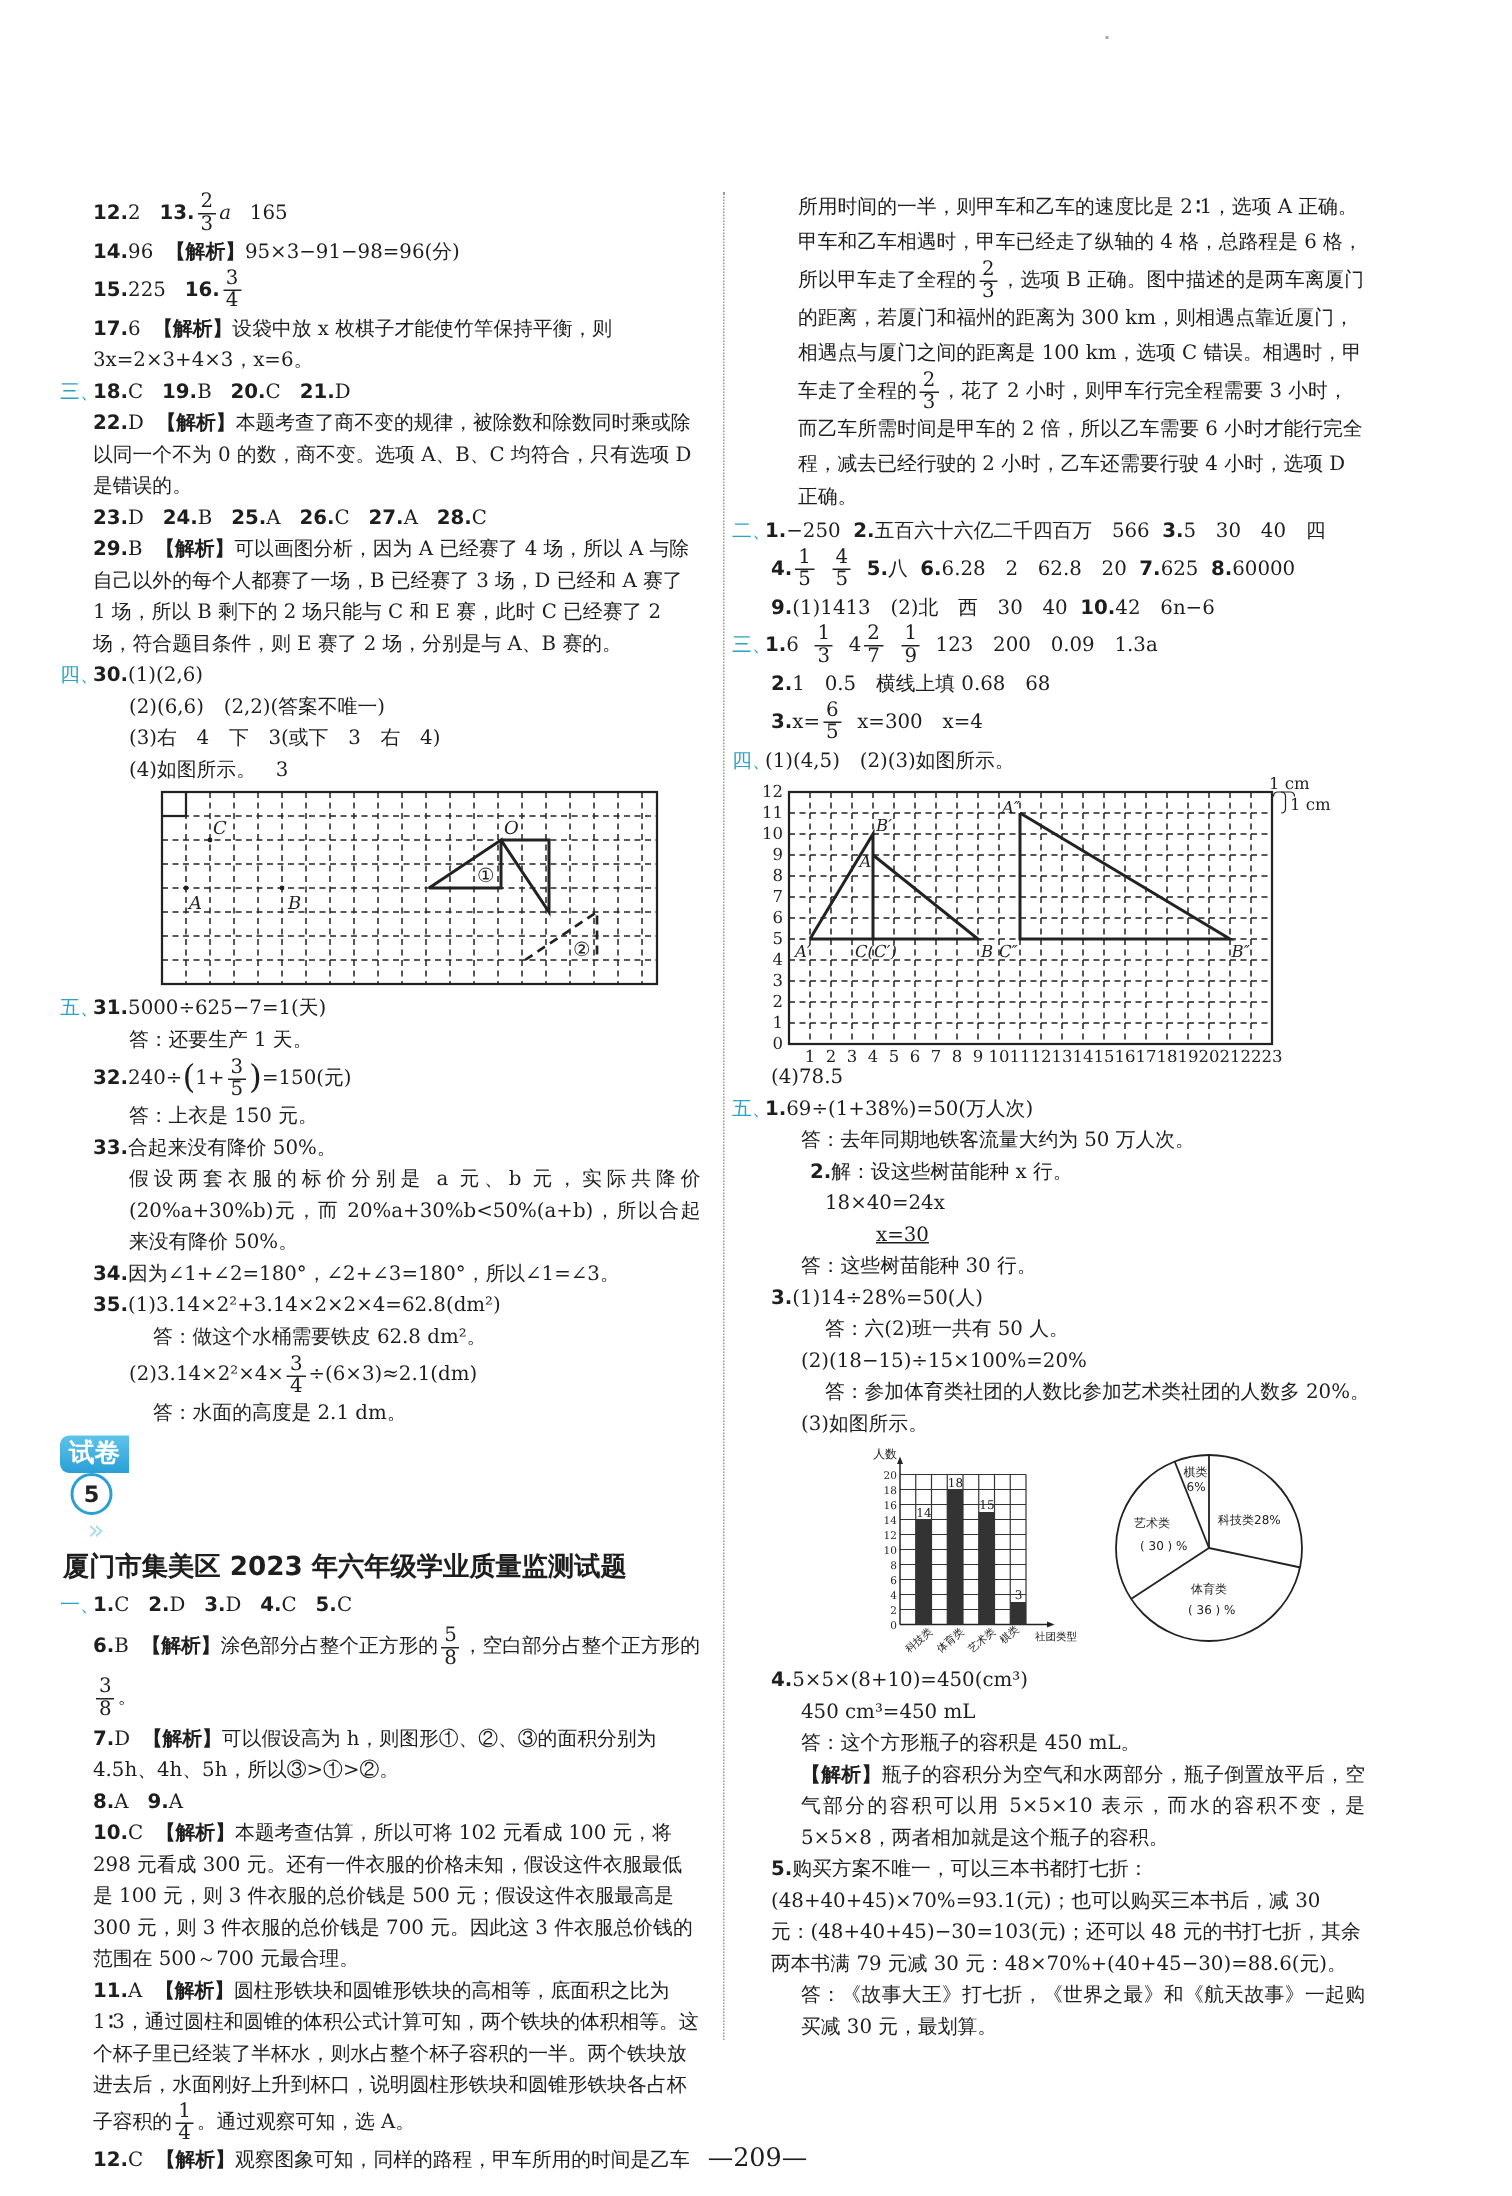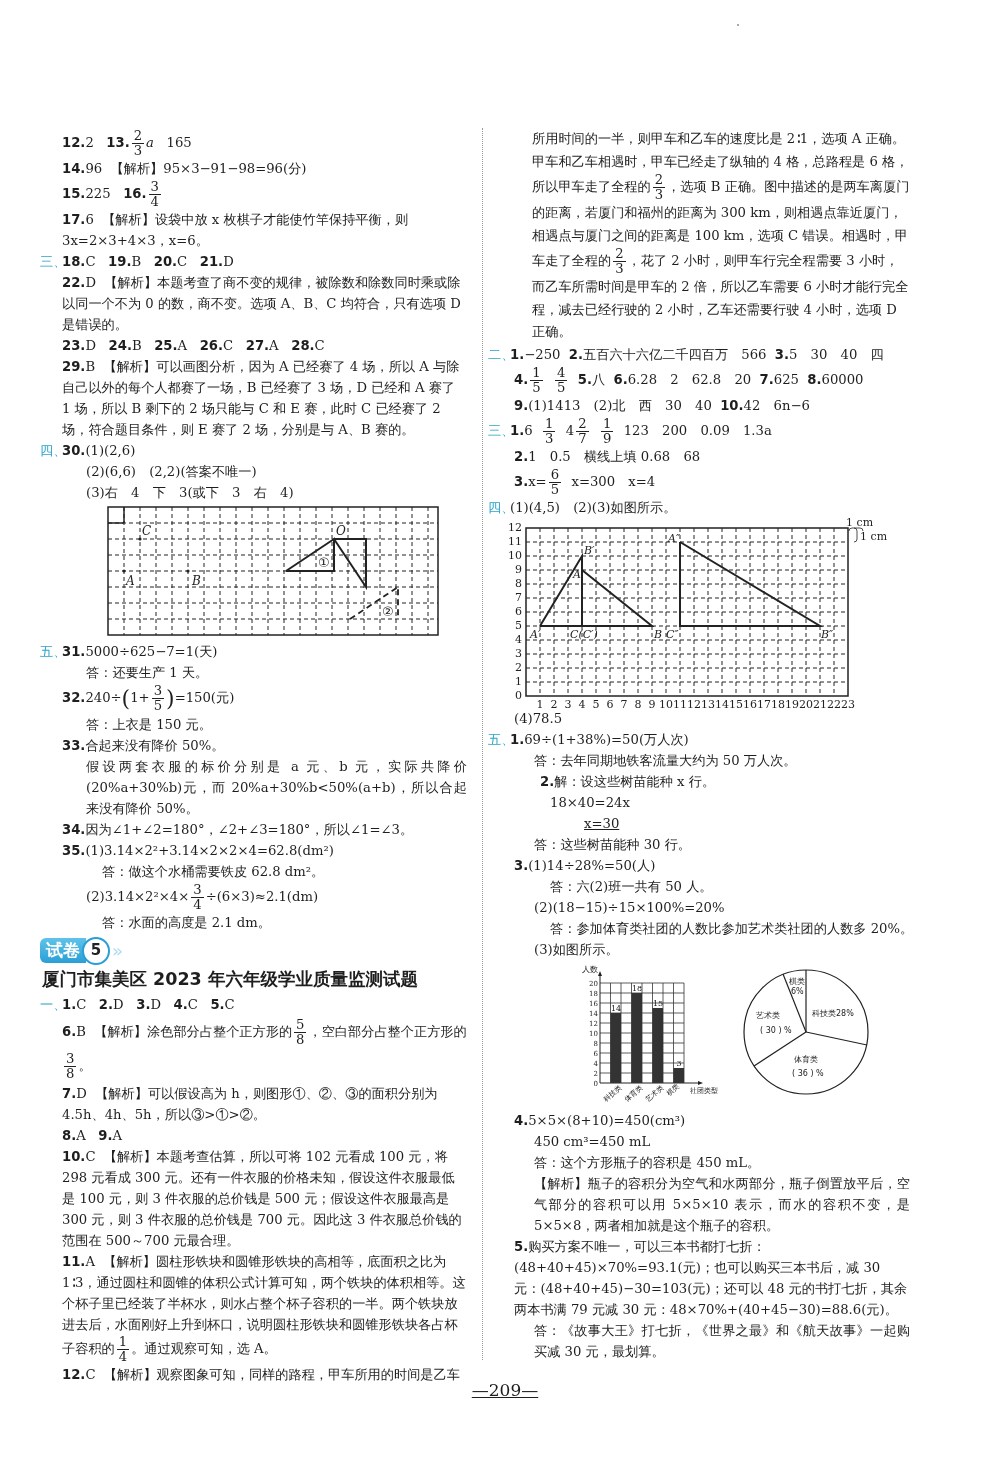--- a/index.html
+++ b/index.html
@@ -8,34 +8,34 @@
   .col{position:absolute;top:128px;font-size:13.2px;line-height:21px;}
   .col-left{left:62px;width:405px;}
   .col-right{left:510px;width:400px;}
   .divider{position:absolute;left:482px;top:128px;width:0;height:1232px;border-left:1.5px dotted #999;}
   .line{white-space:nowrap;}
   .indent1{padding-left:24px;}
   .indent2{padding-left:40px;}
   .hang{padding-left:24px;text-indent:0;white-space:normal;text-align:justify;}
   .num{font-weight:bold;font-family:"DejaVu Sans","Liberation Sans",sans-serif;}
   .sec{color:#2aa3c9;font-family:"DejaVu Sans",sans-serif;margin-left:-22px;display:inline-block;width:22px;}
-  .jx{font-weight:normal;font-family:"DejaVu Sans",sans-serif;}
+  .jx{font-weight:bold;font-family:"DejaVu Sans",sans-serif;}
   .frac{display:inline-flex;flex-direction:column;align-items:center;vertical-align:middle;line-height:14px;margin:0 2px;}
   .frac span:first-child{border-bottom:1px solid #222;padding:0 2px;}
   .tall{line-height:30px;}
   .it{font-style:italic;}
   .block{margin:0;}
-  .badge{display:inline-flex;align-items:center;margin-left:-22px;margin-top:4px;}
+  .badge{display:inline-flex;align-items:center;margin-left:-22px;margin-top:4px;flex-direction:column;}
   .badge-box{background:linear-gradient(#5fc3ea,#2a9fd6);color:#fff;font-weight:bold;font-family:"DejaVu Sans",sans-serif;
              font-size:17px;padding:2px 6px;border-radius:6px 0 0 6px;}
   .badge-circle{width:24px;height:24px;border-radius:50%;border:2px solid #2a9fd6;background:#fff;color:#222;font-weight:bold;
                 display:flex;align-items:center;justify-content:center;font-family:"DejaVu Sans",sans-serif;font-size:15px;margin-left:-4px;}
   .badge-arrow{color:#a8dcf0;font-size:18px;margin-left:2px;font-family:"DejaVu Sans",sans-serif;}
   .exam-title{font-family:"DejaVu Sans",sans-serif;font-weight:bold;font-size:17.5px;margin-left:-20px;margin-top:4px;margin-bottom:4px;white-space:nowrap;}
-  .page-num{position:absolute;left:440px;top:1380px;font-size:17px;width:130px;text-align:center;text-decoration:underline;}
+  .page-num{position:absolute;left:440px;top:1429px;font-size:17px;width:130px;text-align:center;}
   .figure{display:block;}
   .dot{position:absolute;left:737px;top:24px;width:2px;height:2px;background:#aaa;}
 </style>
 </head>
 <body>
 
 <div class="dot"></div>
 <div class="divider"></div>
 
 <div class="col col-left">
@@ -85,20 +85,21 @@
   </div>
 
   <div class="block">
     <span class="num">29.</span><span>B</span>&nbsp;&nbsp;<span class="jx">【解析】</span><span>可以画图分析，因为 A 已经赛了 4 场，所以 A 与除自己以外的每个人都赛了一场，B 已经赛了 3 场，D 已经和 A 赛了 1 场，所以 B 剩下的 2 场只能与 C 和 E 赛，此时 C 已经赛了 2 场，符合题目条件，则 E 赛了 2 场，分别是与 A、B 赛的。</span>
   </div>
 
   <div>
     <div class="line"><span class="sec">四、</span><span class="num">30.</span><span>(1)(2,6)</span></div>
     <div class="line indent1">(2)(6,6)　(2,2)(答案不唯一)</div>
     <div class="line indent1">(3)右　4　下　3(或下　3　右　4)</div>
+    <div class="line indent1">(4)如图所示。　3</div>
   </div>
 
   
   <svg class="figure" width="340" height="134" viewBox="0 0 340 134" style="margin-left:44px;margin-top:2px;">
     <rect x="2" y="2" width="330" height="128" fill="#fff" stroke="#222" stroke-width="1.5"></rect>
     <g stroke="#222" stroke-width="1" stroke-dasharray="4,3">
       <line x1="18" y1="2" x2="18" y2="130"></line>
         <line x1="34" y1="2" x2="34" y2="130"></line>
         <line x1="50" y1="2" x2="50" y2="130"></line>
         <line x1="66" y1="2" x2="66" y2="130"></line>

